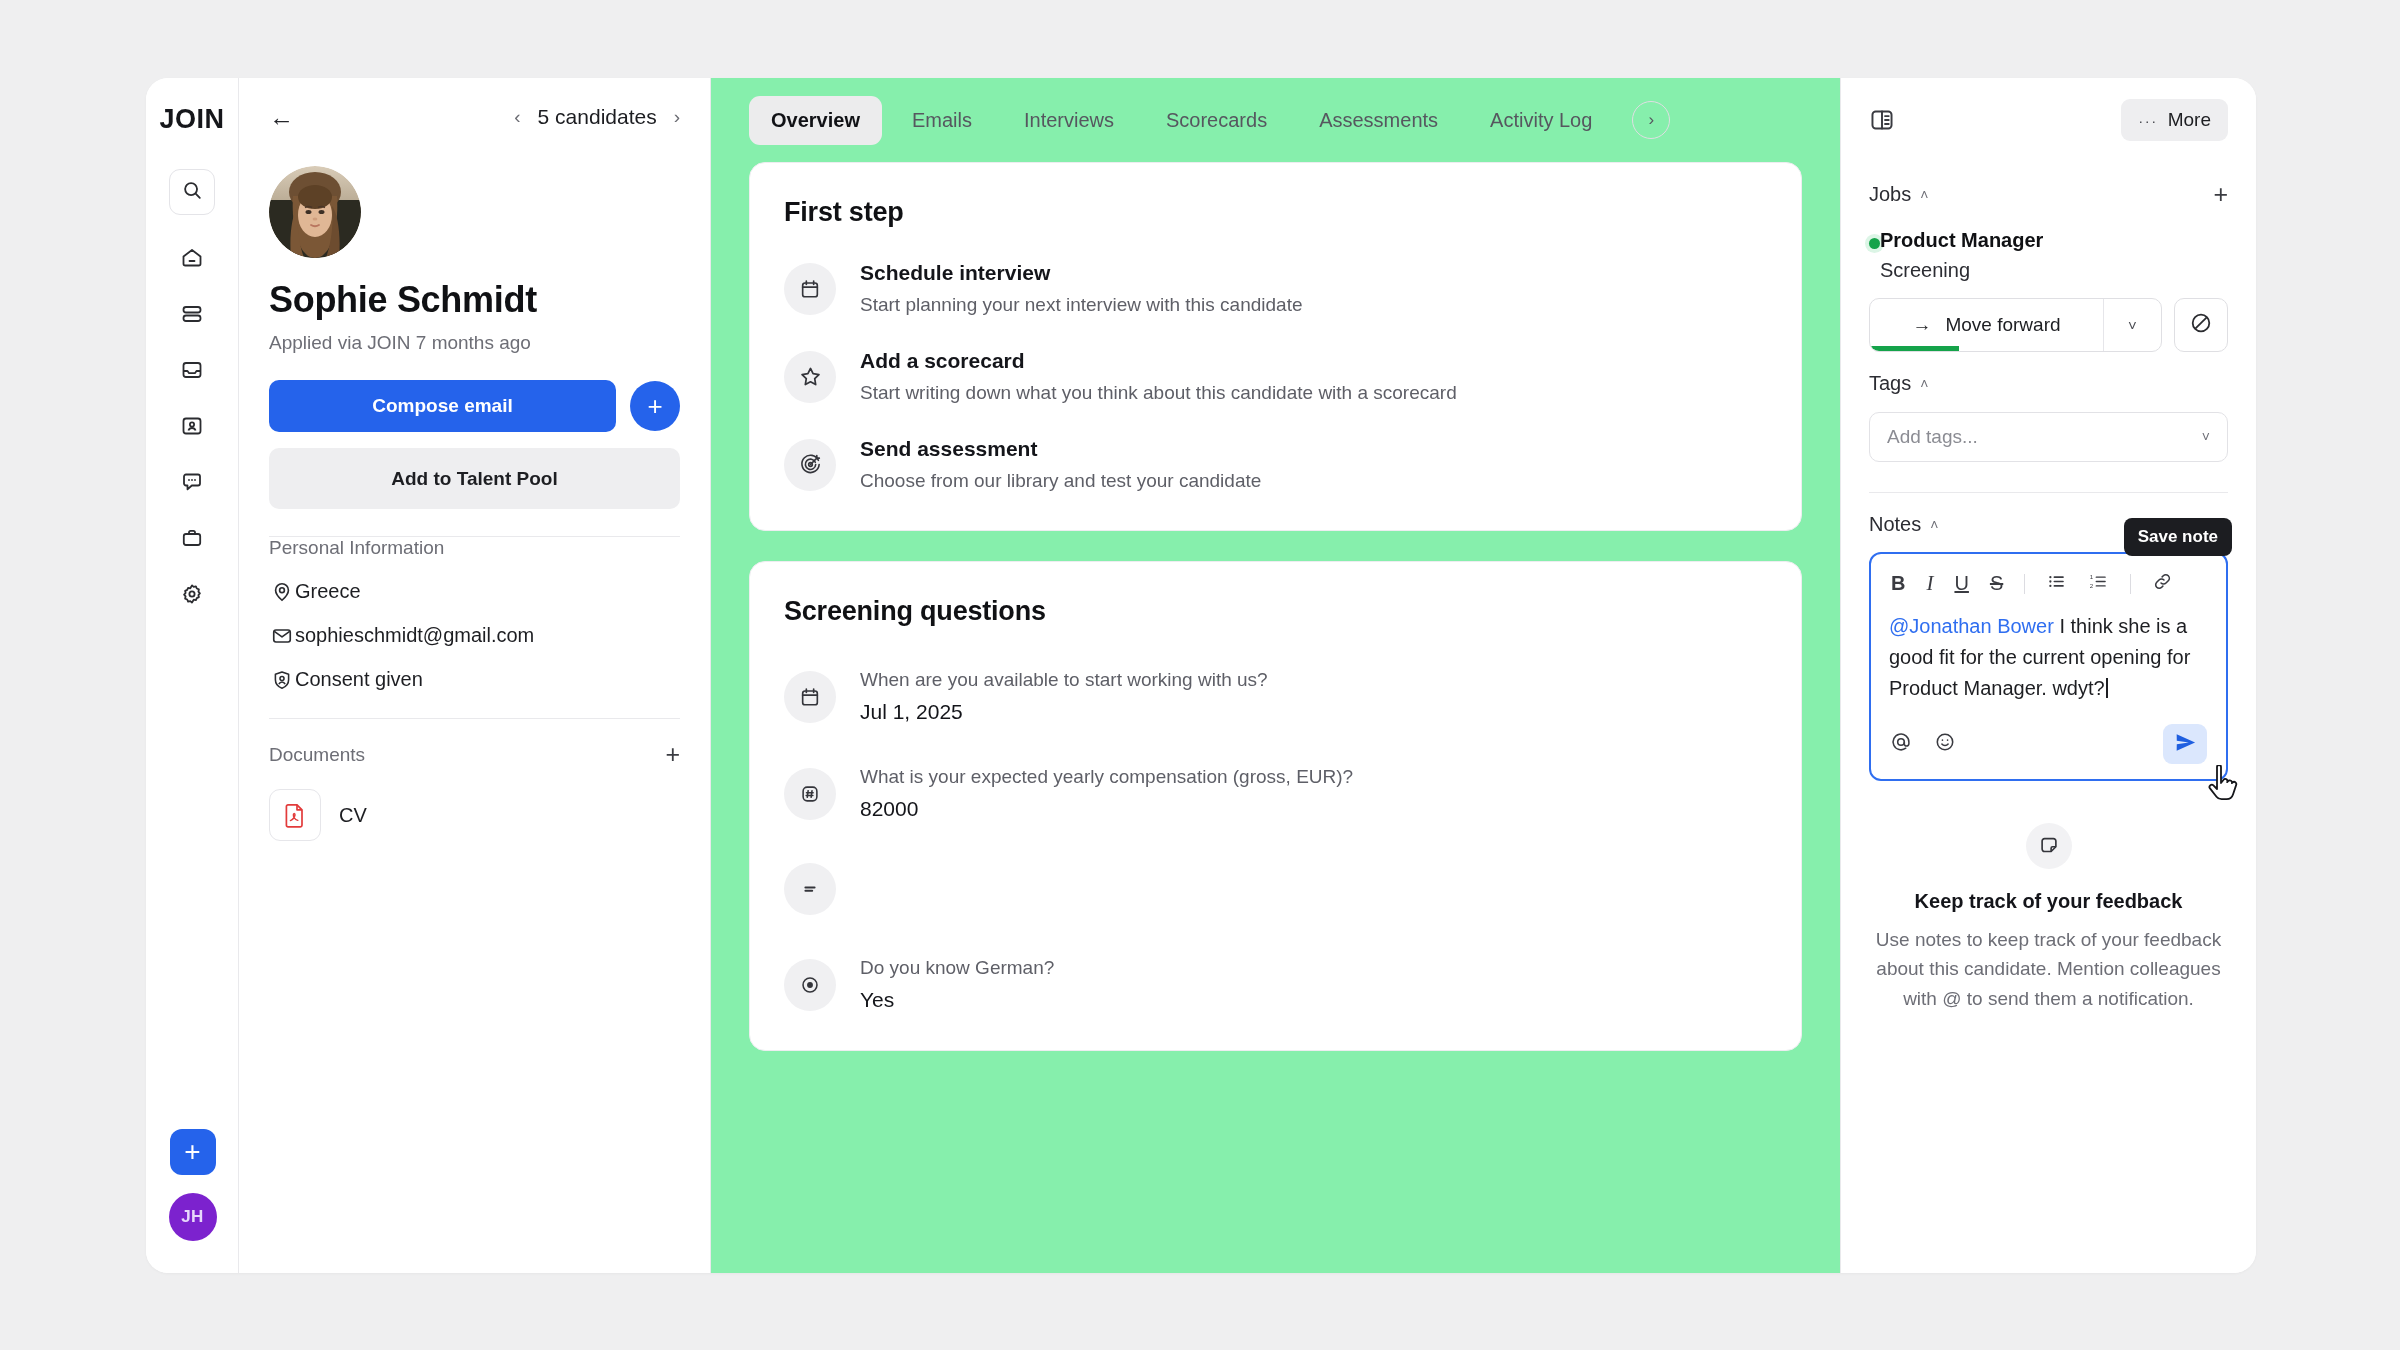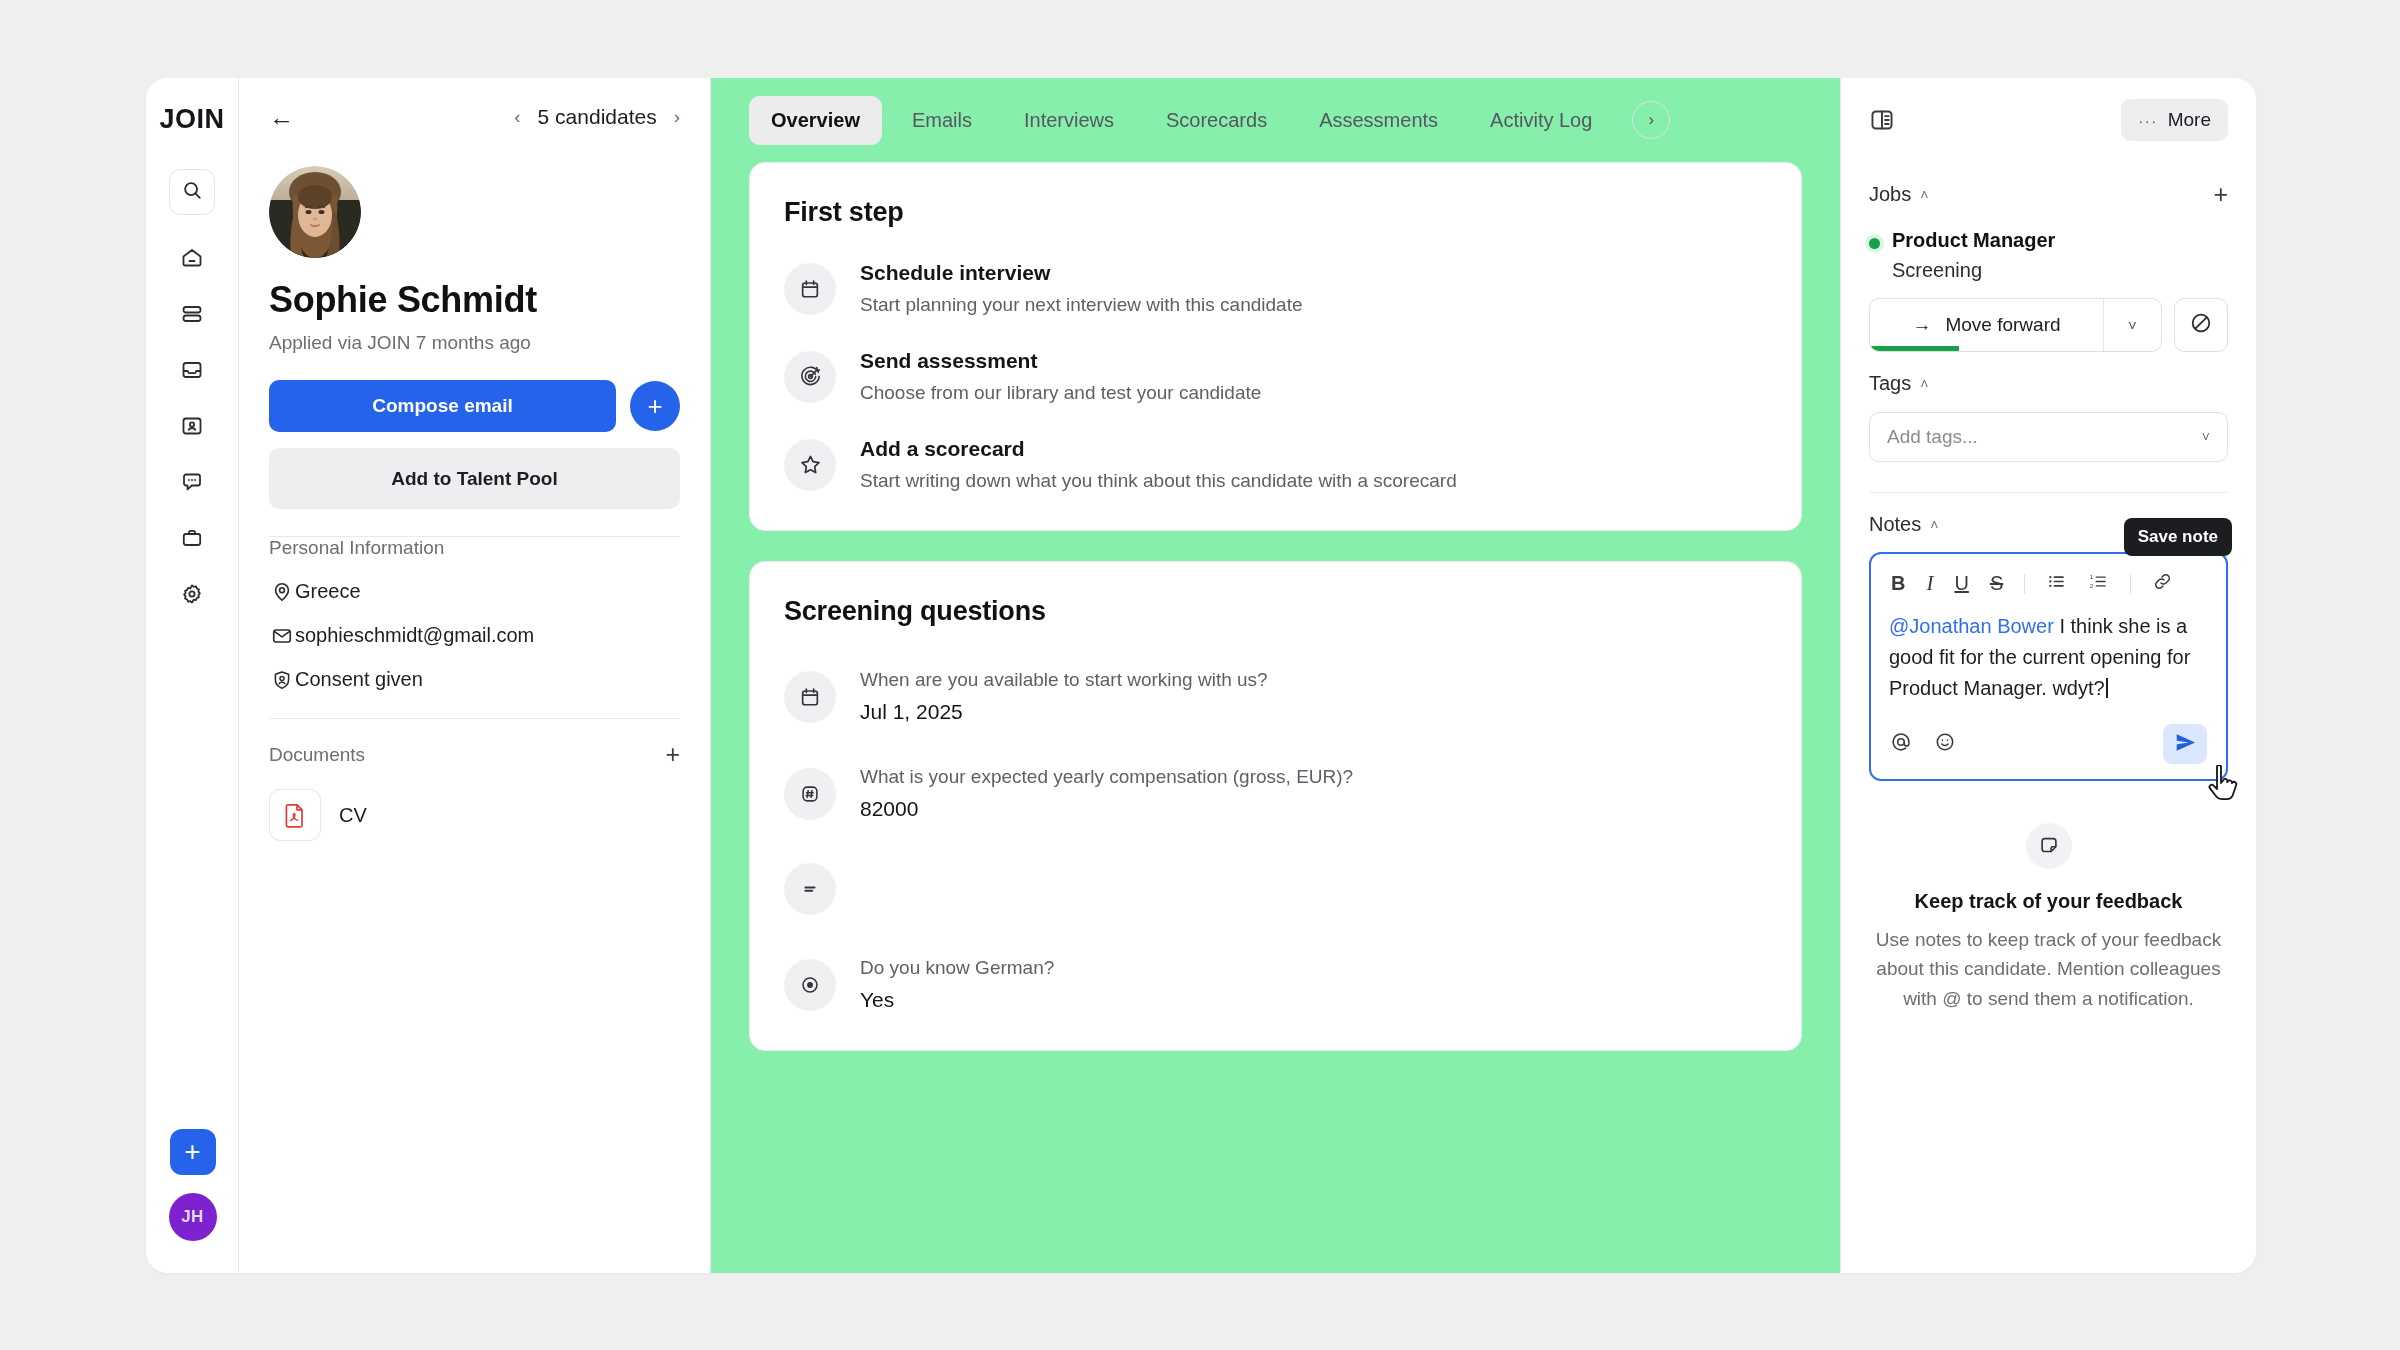--- a/index.html
+++ b/index.html
@@ -171,21 +171,21 @@
   .more-btn {
     background: #eeeef0; border-radius: 9px; height: 42px; padding: 0 17px;
     display: flex; align-items: center; gap: 10px; font-size: 19px; color: #1d1e22; font-weight: 500;
   }
   .dots { letter-spacing: 1.5px; color: #4a4b52; font-size: 15px; }
 
   .rp-sec-head { display: flex; align-items: center; justify-content: space-between; margin-top: 20px; }
   .rp-label { font-size: 20px; color: #2c2d33; display: flex; align-items: center; gap: 9px; }
   .caret { font-size: 14px; color: #6d6e76; }
 
-  .job-row { display: flex; align-items: flex-start; gap: 12px; margin-top: 22px; }
+  .job-row { display: flex; align-items: flex-start; margin-top: 22px; }
   .dot-green {
     width: 11px; height: 11px; border-radius: 50%; background: #15a34a;
     margin-top: 9px; flex-shrink: 0; box-shadow: 0 0 0 4px #dcf5e6;
   }
   .job-name { font-size: 20px; font-weight: 700; color: #101114; }
   .job-stage { font-size: 20px; color: #2c2d33; margin-top: 7px; }
 
   .move-row { display: flex; gap: 12px; margin-top: 16px; align-items: stretch; }
   .move-group {
     flex: 1; display: flex; border: 1px solid #dfdfe3; border-radius: 10px; overflow: hidden;
@@ -472,42 +472,42 @@
               </svg>
           </span>
           <div>
             <div class="step-t">Schedule interview</div>
             <div class="step-d">Start planning your next interview with this candidate</div>
           </div>
         </div>
 
         <div class="step">
           <span class="step-ico">
+            <svg width="23" height="23" viewBox="0 0 24 24" fill="none" stroke="#34353b" stroke-width="1.8" stroke-linejoin="round">
+                <path d="M12 3.6l2.7 5.5 6.1.9-4.4 4.3 1 6.1-5.4-2.9-5.4 2.9 1-6.1-4.4-4.3 6.1-.9z"></path>
+              </svg>
+          </span>
+          <div>
+            <div class="step-t">Add a scorecard</div>
+            <div class="step-d">Start writing down what you think about this candidate with a scorecard</div>
+          </div>
+        </div>
+
+        <div class="step">
+          <span class="step-ico">
             <svg width="23" height="23" viewBox="0 0 24 24" fill="none" stroke="#34353b" stroke-width="1.7" stroke-linecap="round">
                 <path d="M20.2 7.6A9 9 0 1 0 21 12"></path>
                 <path d="M17 9.7A5.4 5.4 0 1 0 17.4 12"></path>
                 <circle cx="12" cy="12" r="1.9"></circle>
                 <path d="M12 12l6.6-6.6M18.6 5.4V2.8M18.6 5.4h2.6"></path>
               </svg>
           </span>
           <div>
             <div class="step-t">Send assessment</div>
             <div class="step-d">Choose from our library and test your candidate</div>
-          </div>
-        </div>
-
-        <div class="step">
-          <span class="step-ico">
-            <svg width="23" height="23" viewBox="0 0 24 24" fill="none" stroke="#34353b" stroke-width="1.8" stroke-linejoin="round">
-                <path d="M12 3.6l2.7 5.5 6.1.9-4.4 4.3 1 6.1-5.4-2.9-5.4 2.9 1-6.1-4.4-4.3 6.1-.9z"></path>
-              </svg>
-          </span>
-          <div>
-            <div class="step-t">Add a scorecard</div>
-            <div class="step-d">Start writing down what you think about this candidate with a scorecard</div>
           </div>
         </div>
       </div>
 
       <div class="card">
         <div class="card-title">Screening questions</div>
 
         <div class="q-row">
           <span class="step-ico">
             <svg width="22" height="22" viewBox="0 0 24 24" fill="none" stroke="#34353b" stroke-width="1.8" stroke-linecap="round">

